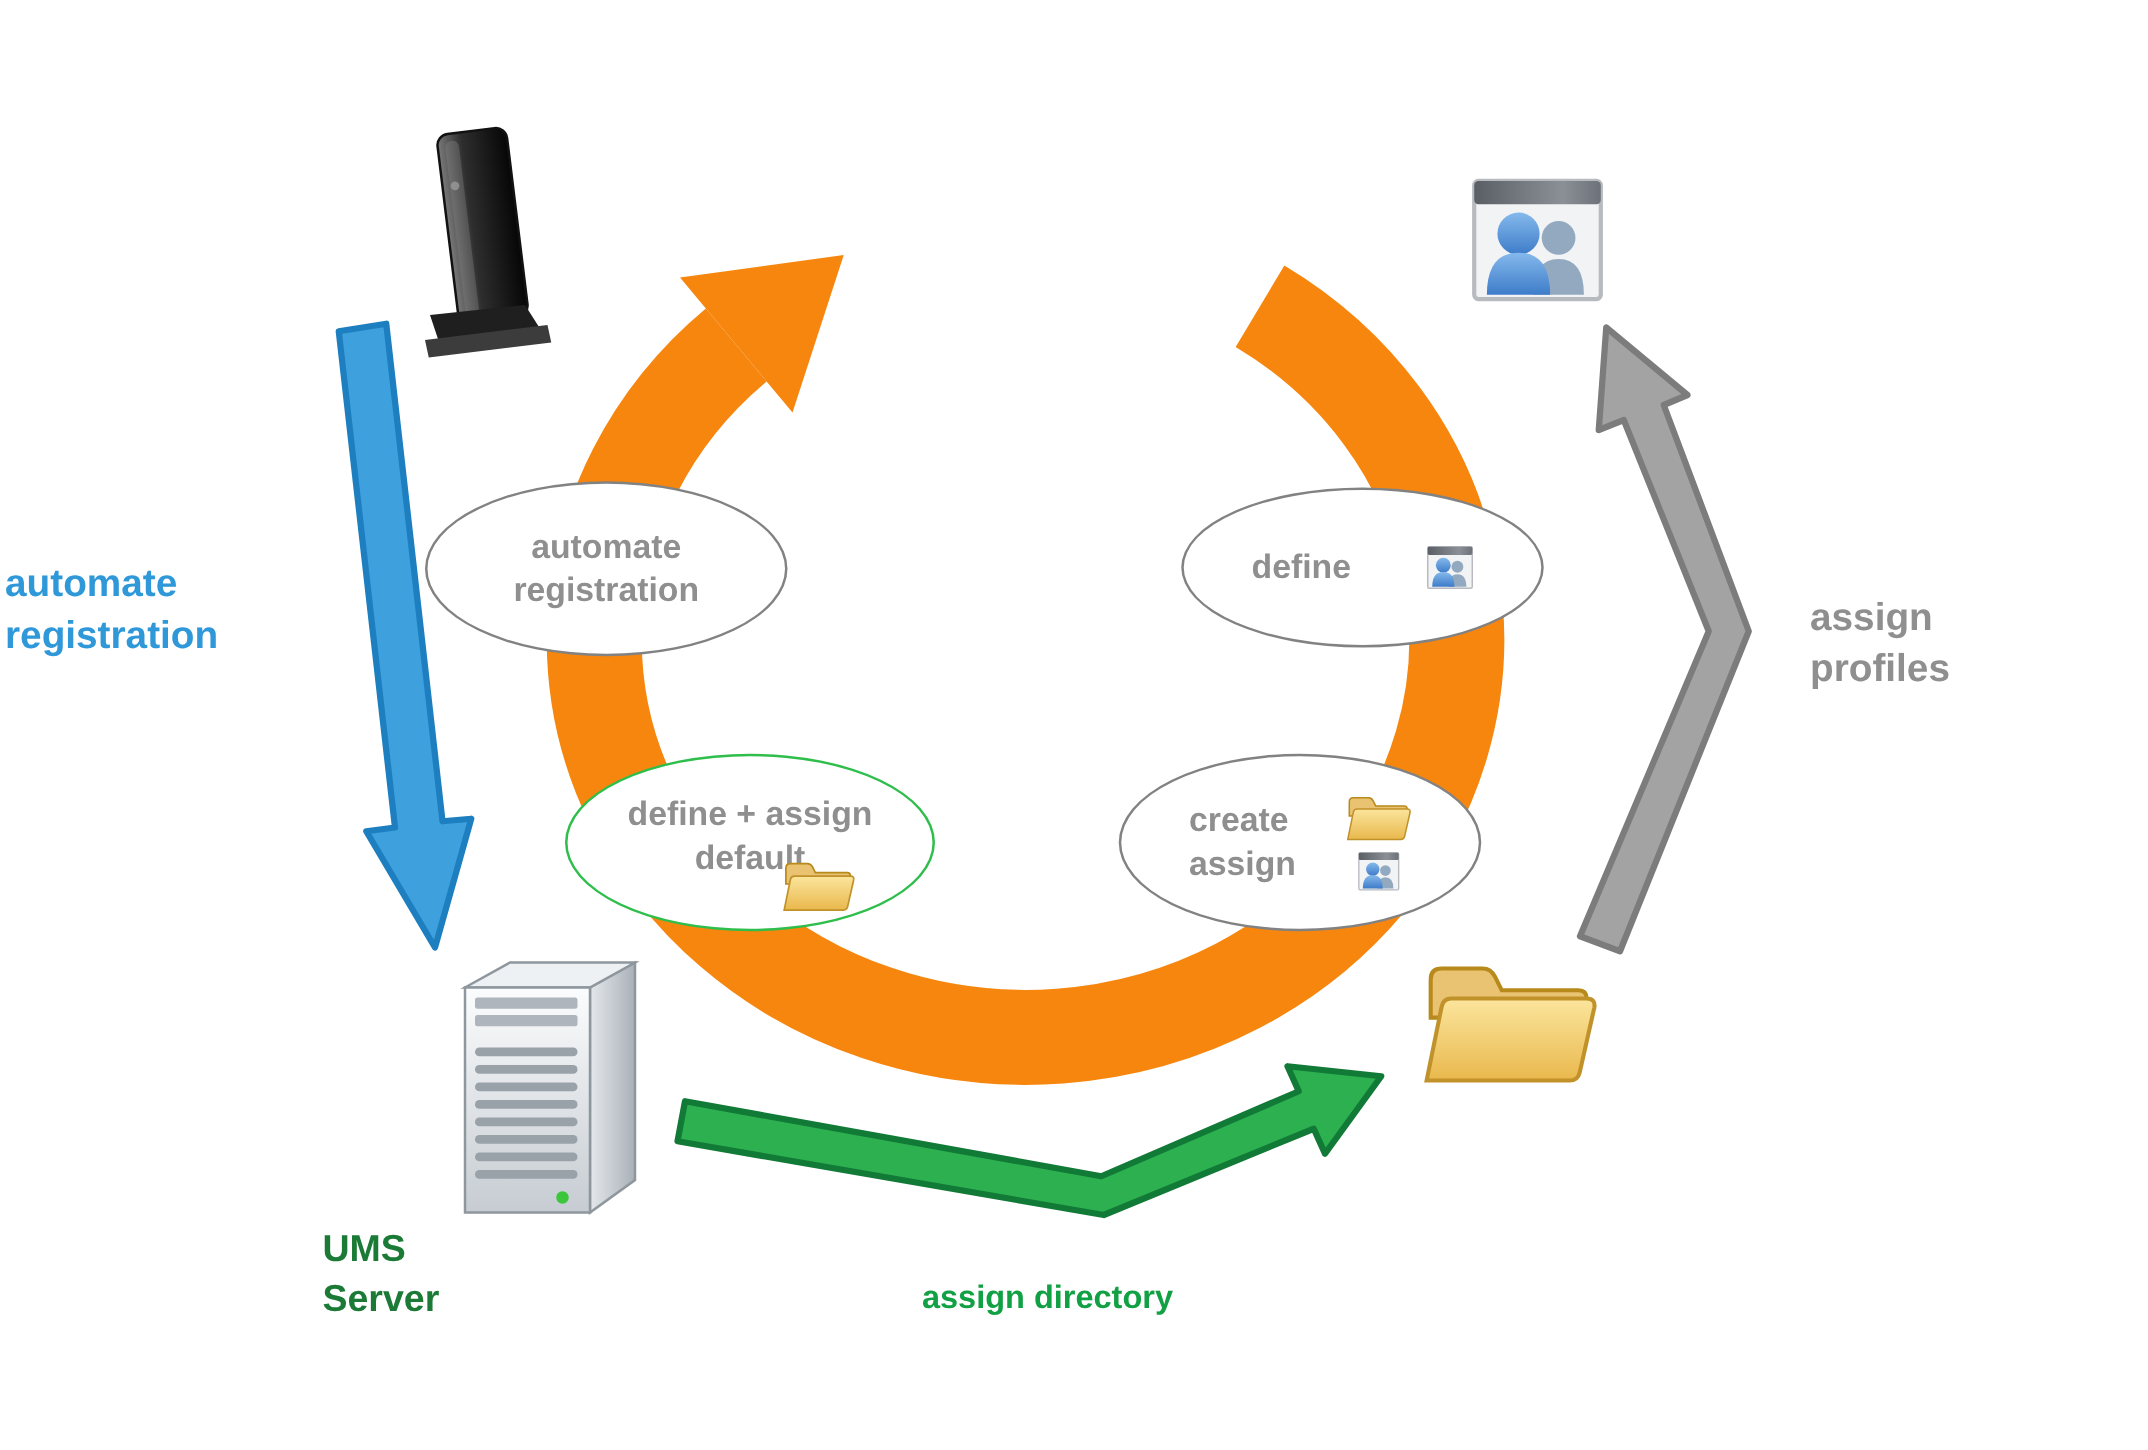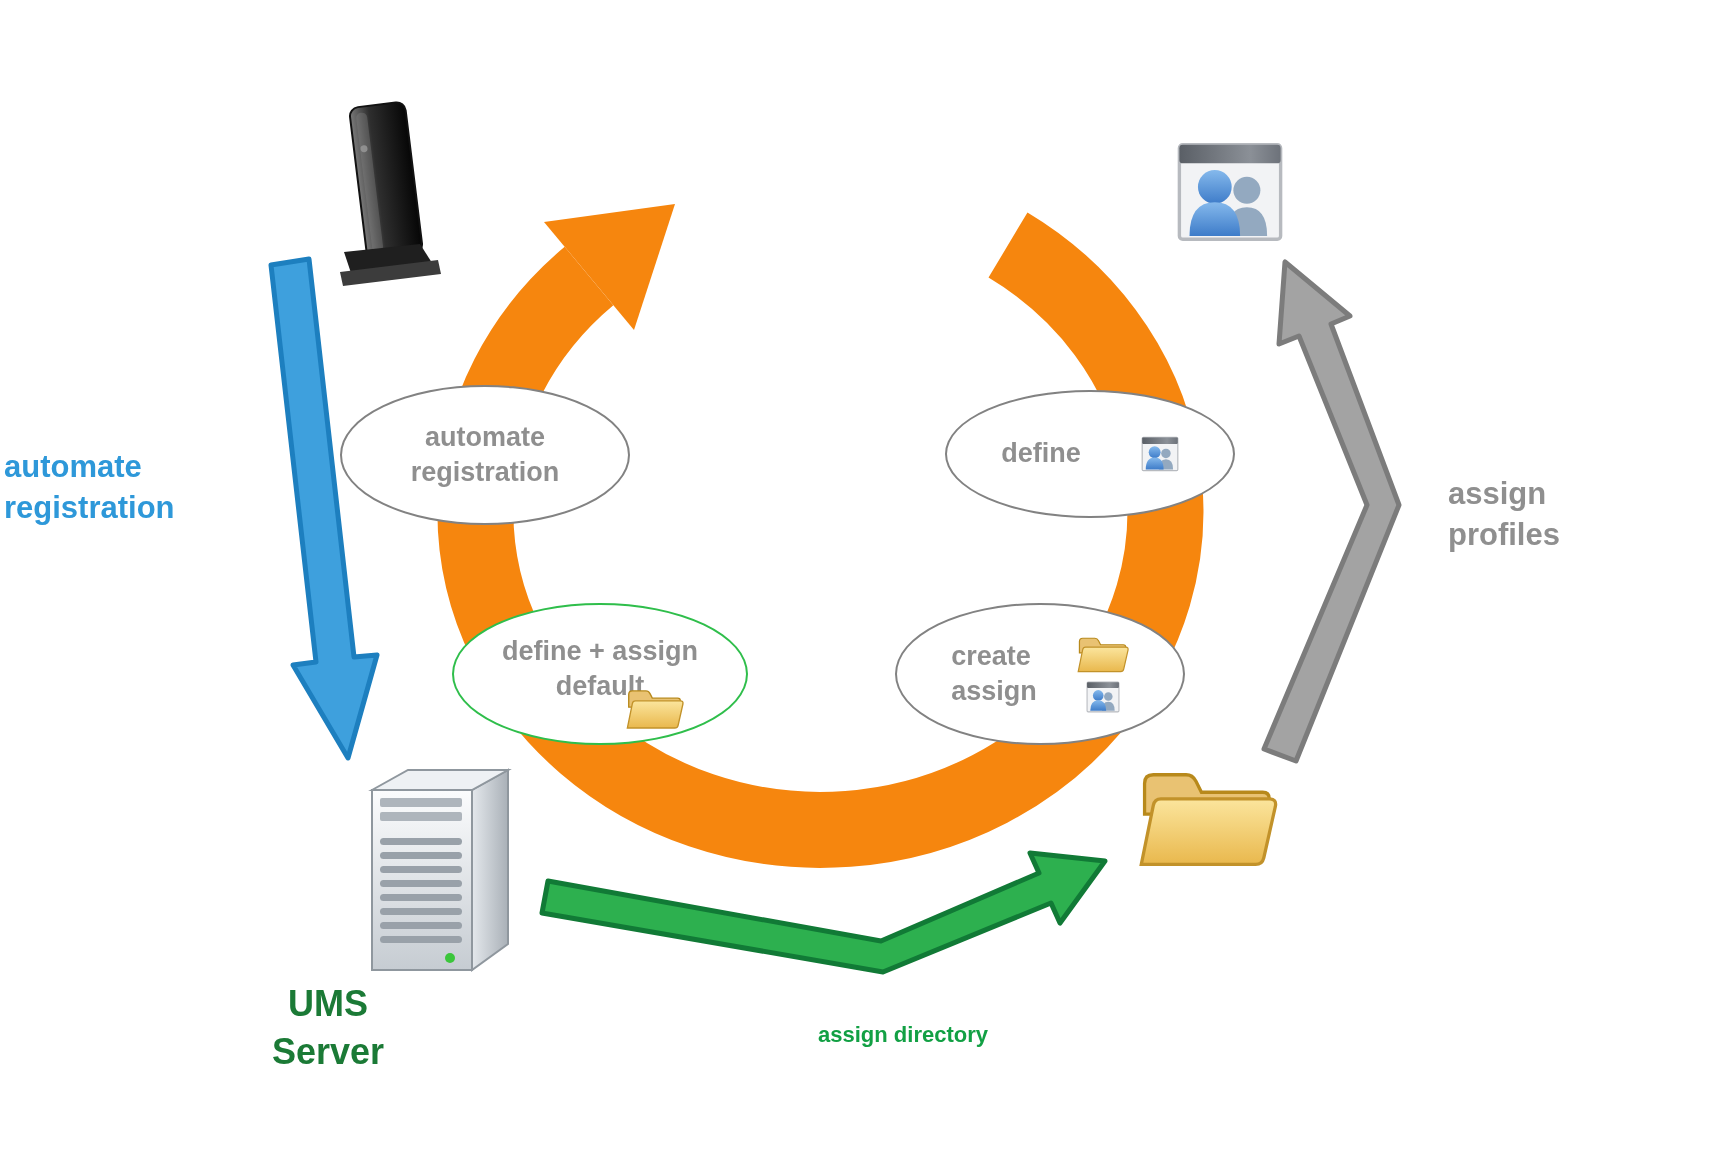--- a/index.html
+++ b/index.html
@@ -49,22 +49,22 @@
 
   
   .label {
     position:absolute;
     font-weight:bold;
     white-space:pre-line;
     z-index:6;
     line-height:1.32;
   }
   .label--blue  { color:var(--blue-text);  font-size:31px; }
-  .label--ums   { color:var(--ums-green);  font-size:36px; text-align:center; }
-  .label--dir   { color:var(--green-text); font-size:22px; text-align:right; }
+  .label--ums   { color:var(--ums-green);  font-size:30px; }
+  .label--dir   { color:var(--green-text); font-size:26px; text-align:center; }
   .label--prof  { color:var(--gray-text);  font-size:31px; }
 </style>
 </head>
 <body>
 
 <div class="canvas">
 
   <svg class="layer" viewBox="0 0 1718 1160">
     <defs>
       <linearGradient id="gradTc" x1="0" y1="0" x2="1" y2="0">

